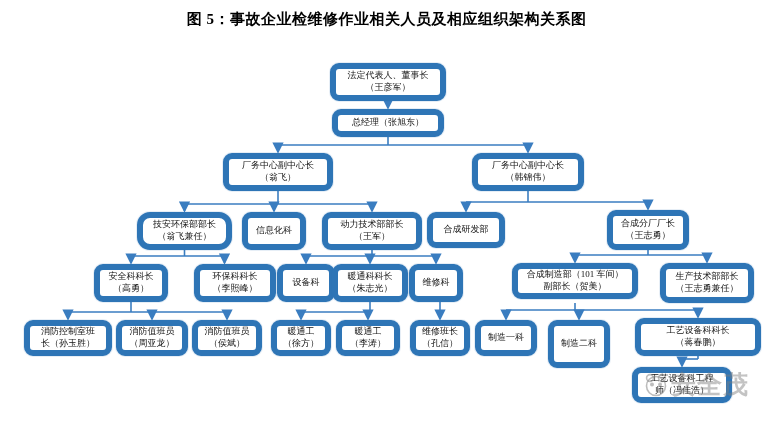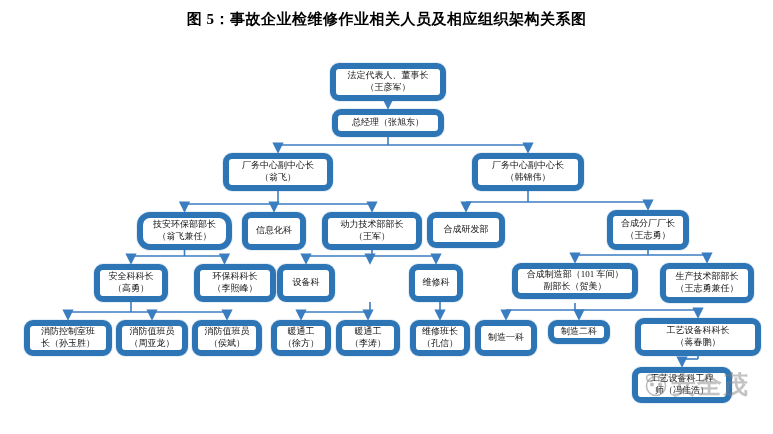--- a/index.html
+++ b/index.html
@@ -131,20 +131,24 @@
       <div class="line">安全科科长</div>
       <div class="line">（高勇）</div>
     </div>
     <div class="node" style="left: 186px; top: 264px; width: 82px; height: 38px; border-color: rgb(46, 117, 182); margin-left: 8px;">
       <div class="line">环保科科长</div>
       <div class="line">（李照峰）</div>
     </div>
     <div class="node" style="left: 277px; top: 264px; width: 58px; height: 38px; border-color: rgb(46, 117, 182);">
       <div class="line">设备科</div>
     </div>
+    <div class="node" style="left: 332px; top: 264px; width: 76px; height: 38px; border-color: rgb(46, 117, 182);">
+      <div class="line">暖通科科长</div>
+      <div class="line">（朱志光）</div>
+    </div>
     <div class="node" style="left: 409px; top: 264px; width: 54px; height: 38px; border-color: rgb(46, 117, 182);">
       <div class="line">维修科</div>
     </div>
     <div class="node" style="left: 512px; top: 263px; width: 126px; height: 36px; border-color: rgb(46, 117, 182);">
       <div class="line">合成制造部（101 车间）</div>
       <div class="line">副部长（贺美）</div>
     </div>
     <div class="node" style="left: 660px; top: 263px; width: 94px; height: 40px; border-color: rgb(46, 117, 182);">
       <div class="line">生产技术部部长</div>
       <div class="line">（王志勇兼任）</div>
@@ -169,21 +173,21 @@
       <div class="line">暖通工</div>
       <div class="line">（李涛）</div>
     </div>
     <div class="node" style="left: 410px; top: 320px; width: 60px; height: 36px; border-color: rgb(46, 117, 182);">
       <div class="line">维修班长</div>
       <div class="line">（孔信）</div>
     </div>
     <div class="node" style="left: 475px; top: 320px; width: 62px; height: 36px; border-color: rgb(46, 117, 182);">
       <div class="line">制造一科</div>
     </div>
-    <div class="node" style="left: 548px; top: 320px; width: 62px; height: 24px; border-color: rgb(46, 117, 182);">
+    <div class="node" style="left: 548px; top: 320px; width: 62px; height: 48px; border-color: rgb(46, 117, 182);">
       <div class="line">制造二科</div>
     </div>
     <div class="node" style="left: 635px; top: 318px; width: 126px; height: 38px; border-color: rgb(46, 117, 182);">
       <div class="line">工艺设备科科长</div>
       <div class="line">（蒋春鹏）</div>
     </div>
     <div class="node" style="left: 632px; top: 367px; width: 100px; height: 36px; border-color: rgb(46, 117, 182);">
       <div class="line">工艺设备科工程</div>
       <div class="line">师（冯佳浩）</div>
     </div>

